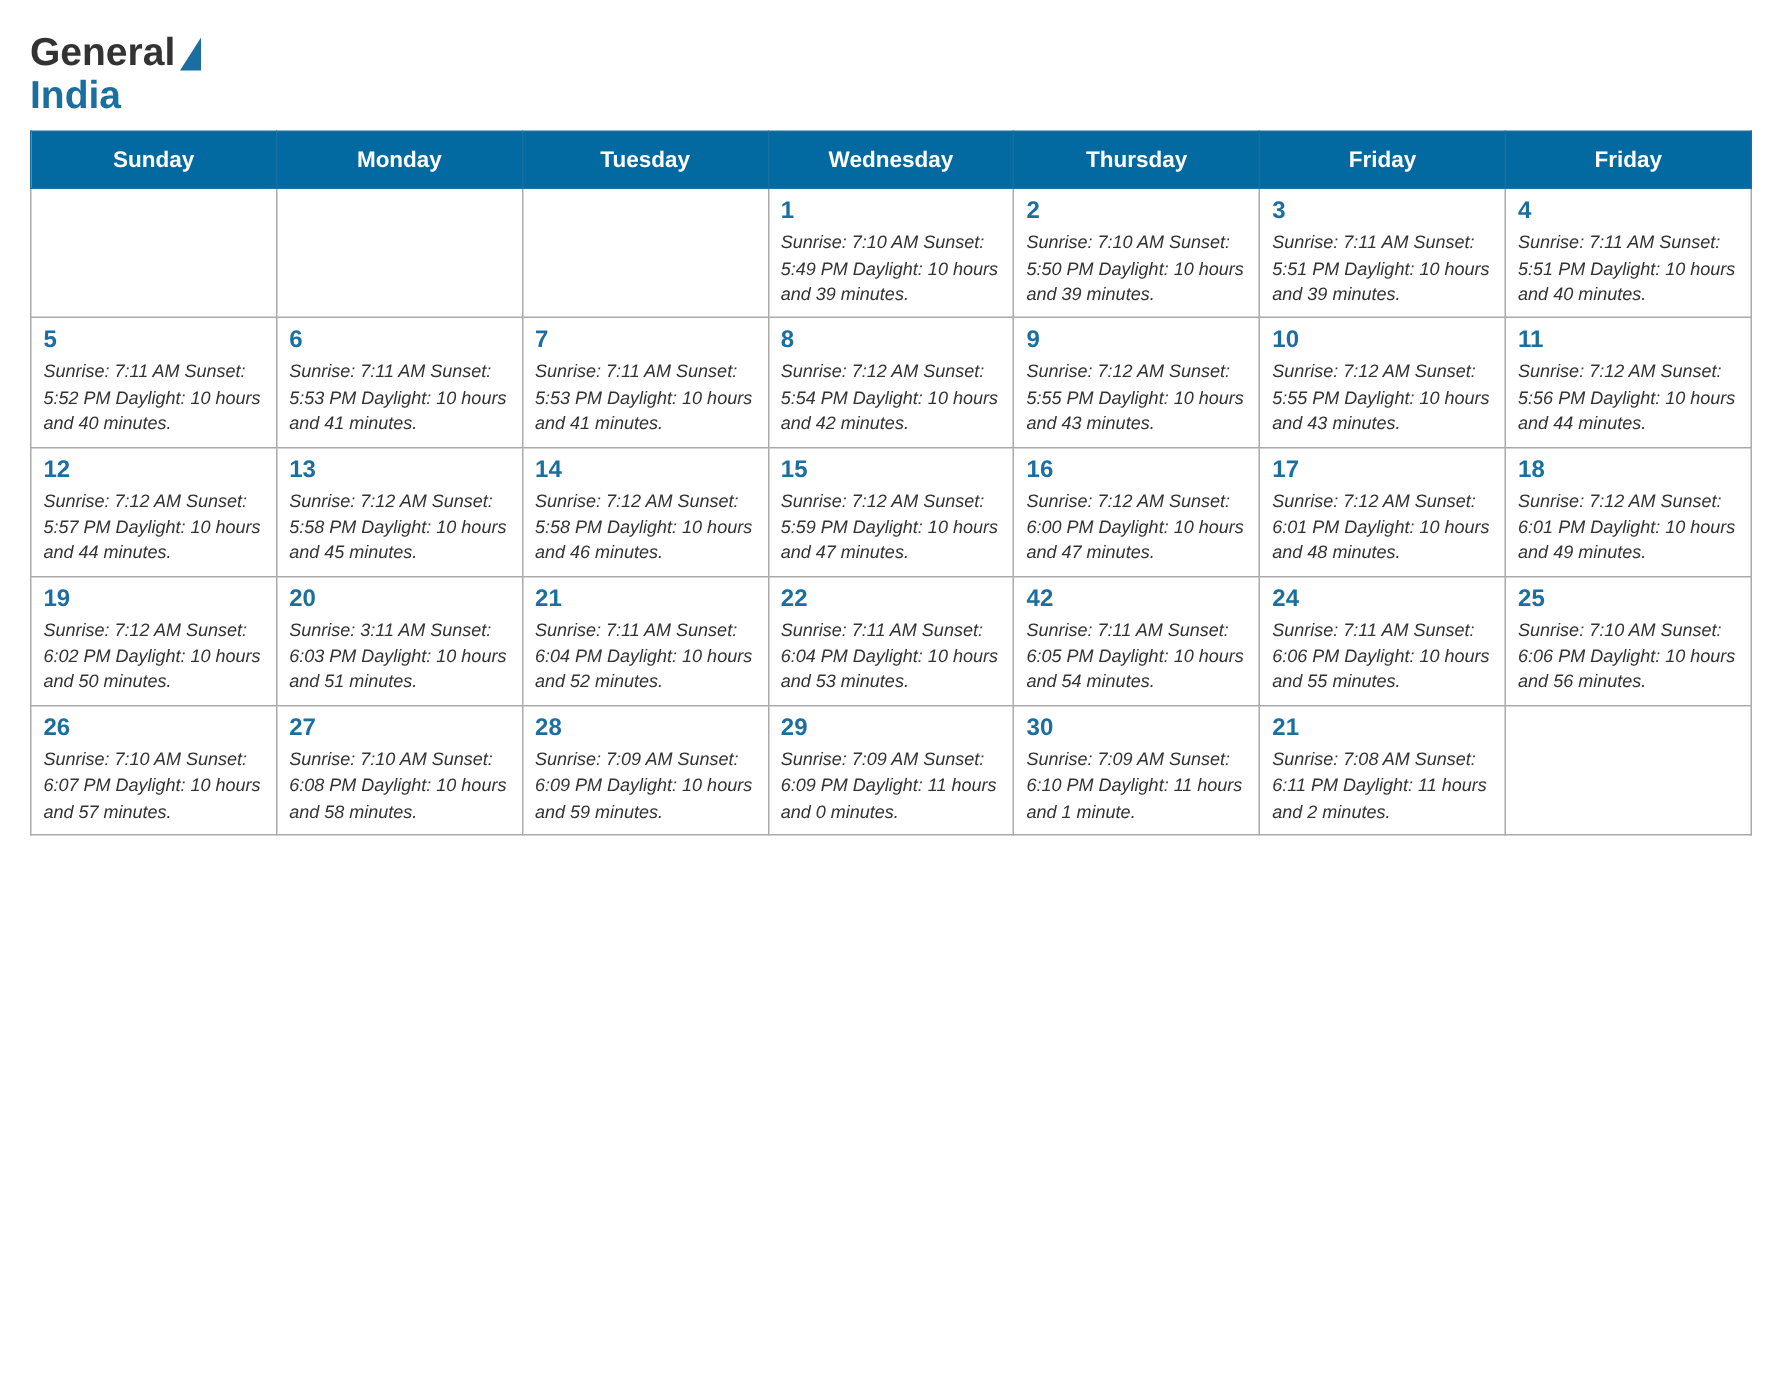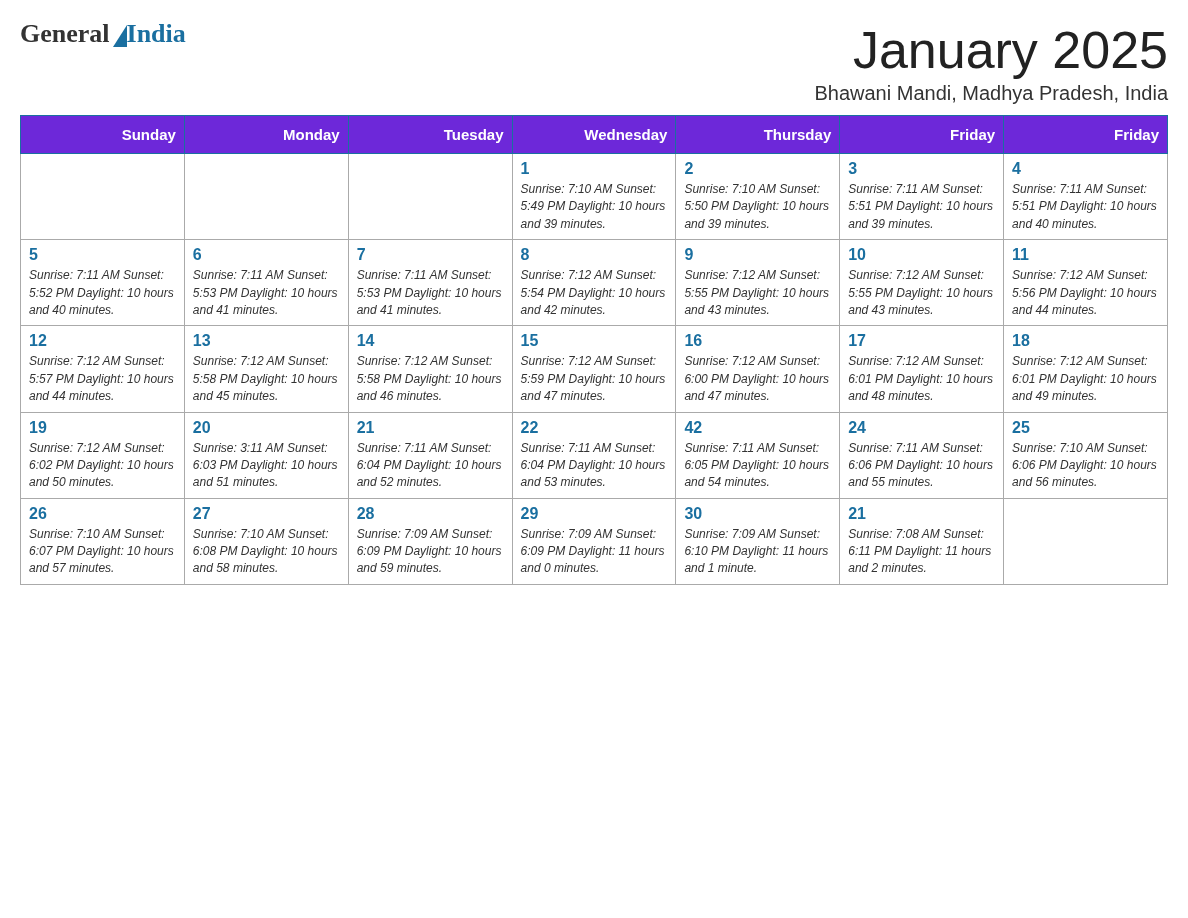--- a/index.html
+++ b/index.html
@@ -28,26 +28,26 @@
       font-size: 20px;
       color: #333;
       margin-top: 2px;
     }
     .calendar-table {
       width: 100%;
       border-collapse: collapse;
       margin-top: 10px;
     }
     .calendar-table th {
-      background-color: #6d28d9;
+      background-color: #0369a1;
       color: #fff;
       font-size: 15px;
       font-weight: bold;
       padding: 10px 8px;
-      text-align: right;
+      text-align: center;
       border: 1px solid #1a6fa0;
     }
     .calendar-table td {
       border: 1px solid #aaa;
       vertical-align: top;
       padding: 6px 8px;
       width: 14.28%;
       min-height: 100px;
       font-size: 12.5px;
       color: #333;
@@ -63,23 +63,22 @@
       font-size: 12px;
       color: #333;
       line-height: 1.45;
       font-style: italic;
     }
     .empty-cell {
       background: #fff;
     }
     .logo-wrapper {
       display: flex;
-      flex-direction: row;
+      flex-direction: column;
       line-height: 1.1;
-      font-family: Liberation Serif, serif;
     }
     .logo-row1 {
       display: flex;
       align-items: flex-end;
     }
     .general-text {
       font-size: 26px;
       font-weight: bold;
       color: #333;
     }
@@ -104,24 +103,20 @@
 <div class="header">
   <div class="logo-wrapper">
     <div class="logo-row1">
       <span class="general-text">General</span>
       <span class="triangle-icon"></span>
     </div>
     <div>
       <span class="blue-text">India</span>
     </div>
   </div>
-  <div class="title-section">
-    <div class="month-title">January 2025</div>
-    <div class="location-title">Bhawani Mandi, Madhya Pradesh, India</div>
-  </div>
 </div>
 
 <table class="calendar-table">
   <thead>
     <tr>
     <th>Sunday</th>
         <th>Monday</th>
         <th>Tuesday</th>
         <th>Wednesday</th>
         <th>Thursday</th>

